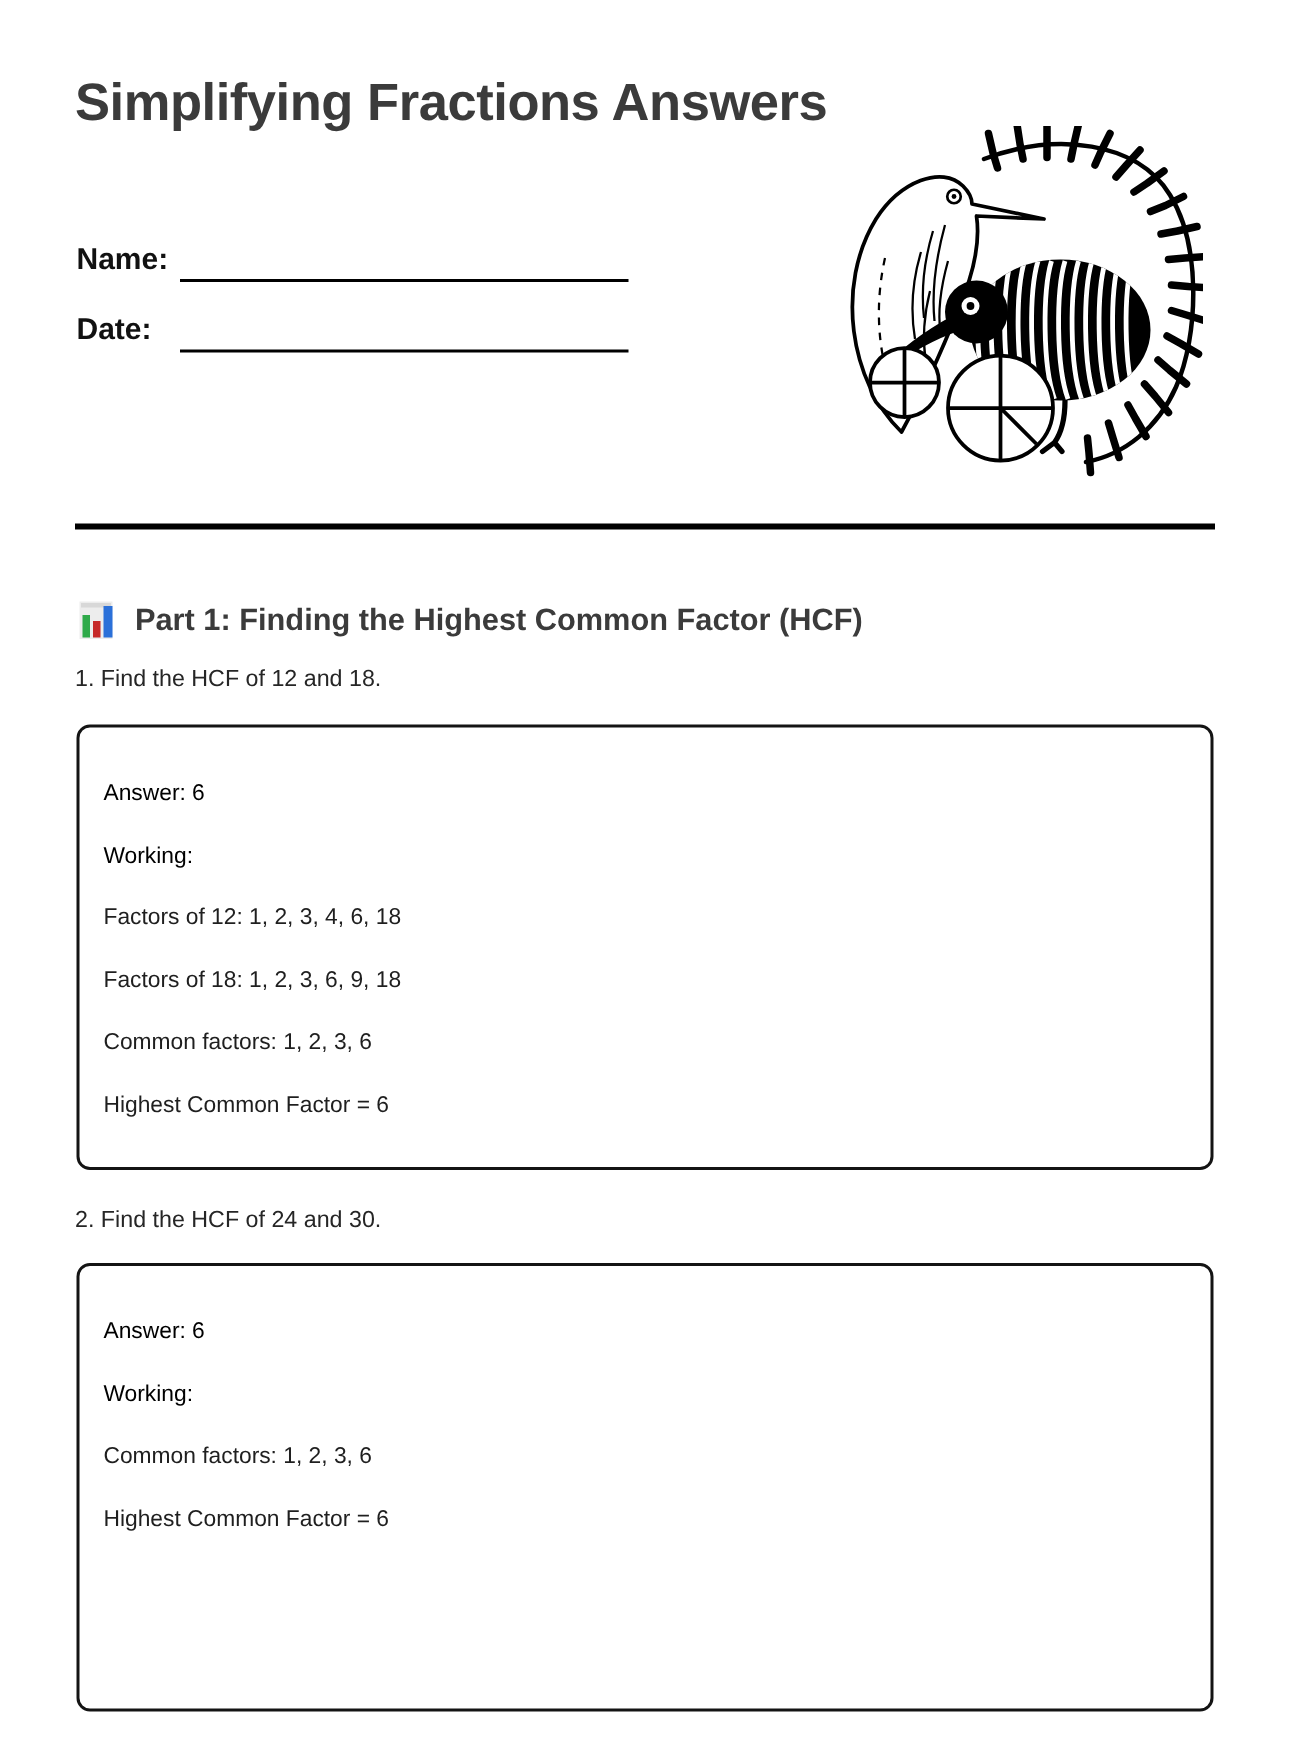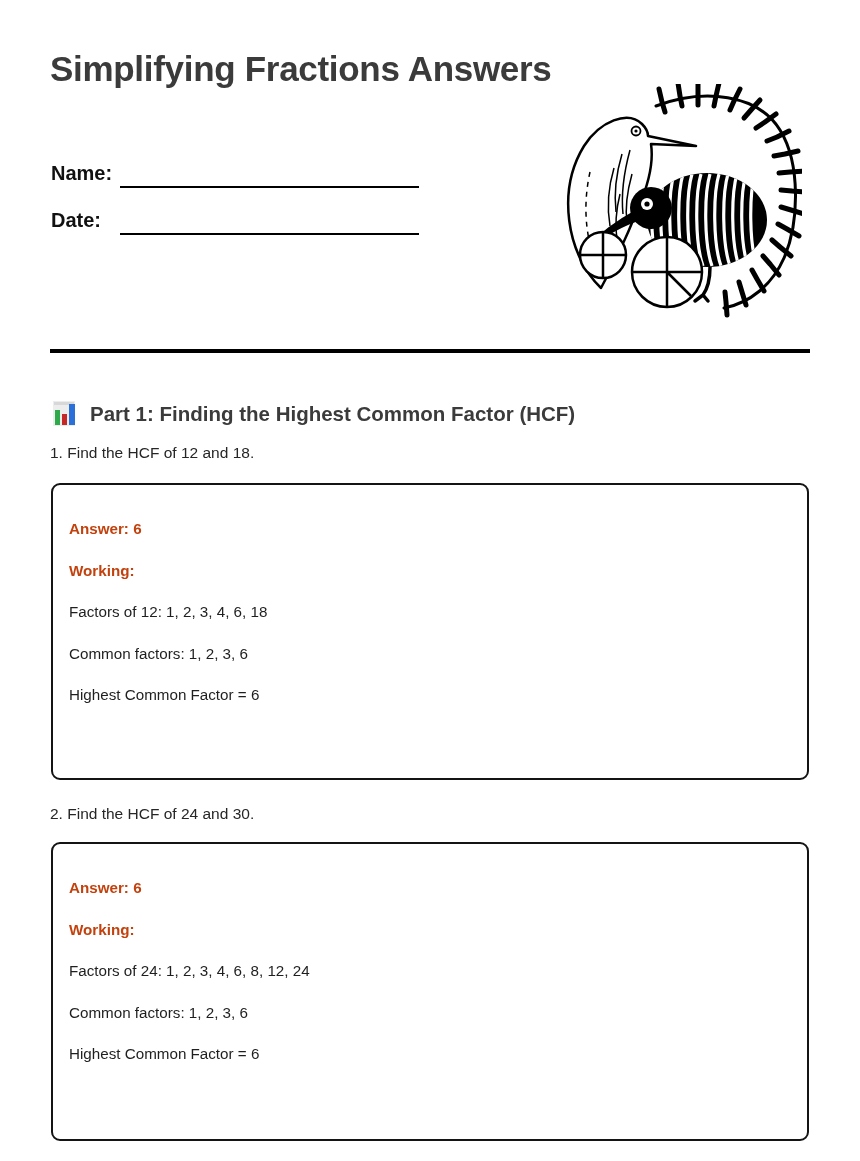--- a/index.html
+++ b/index.html
@@ -26,21 +26,21 @@
   #q1 { top:444px; }
   #q2 { top:805px; }
   .answer-box {
     position:absolute; left:51px; width:758px; box-sizing:border-box;
     border:2px solid #141414; border-radius:9px; background:#fff;
     padding:36px 16px 0 16px;
   }
   #box1 { top:483px; height:297px; }
   #box2 { top:842px; height:299px; }
   .answer-box p { margin:0 0 25.5px 0; font-size:15.2px; line-height:16px; color:#1f1f1f; }
-  .answer-box p.bold { font-weight:700; color:#c2410c; }
+  .answer-box p.bold { font-weight:400; color:#000000; }
 </style>
 </head>
 <body>
 
 <div class="page">
 
   <h1 class="page-title">Simplifying Fractions Answers</h1>
 
   <span class="field-label name-label">Name:</span>
   <div class="field-line name-line"></div>
@@ -139,27 +139,27 @@
     </svg>
     <h2>Part 1: Finding the Highest Common Factor (HCF)</h2>
   </div>
 
   <p class="question" id="q1">1. Find the HCF of 12 and 18.</p>
 
   <div class="answer-box" id="box1">
     <p class="bold">Answer: 6</p>
     <p class="bold">Working:</p>
     <p>Factors of 12: 1, 2, 3, 4, 6, 18</p>
+    <p>Factors of 18: 1, 2, 3, 6, 9, 18</p>
     <p>Common factors: 1, 2, 3, 6</p>
     <p>Highest Common Factor = 6</p>
   </div>
 
   <p class="question" id="q2">2. Find the HCF of 24 and 30.</p>
 
   <div class="answer-box" id="box2">
     <p class="bold">Answer: 6</p>
     <p class="bold">Working:</p>
-    <p>Factors of 24: 1, 2, 3, 4, 6, 8, 12, 24</p>
     <p>Common factors: 1, 2, 3, 6</p>
     <p>Highest Common Factor = 6</p>
   </div>
 
 </div>
 
 </body></html>

